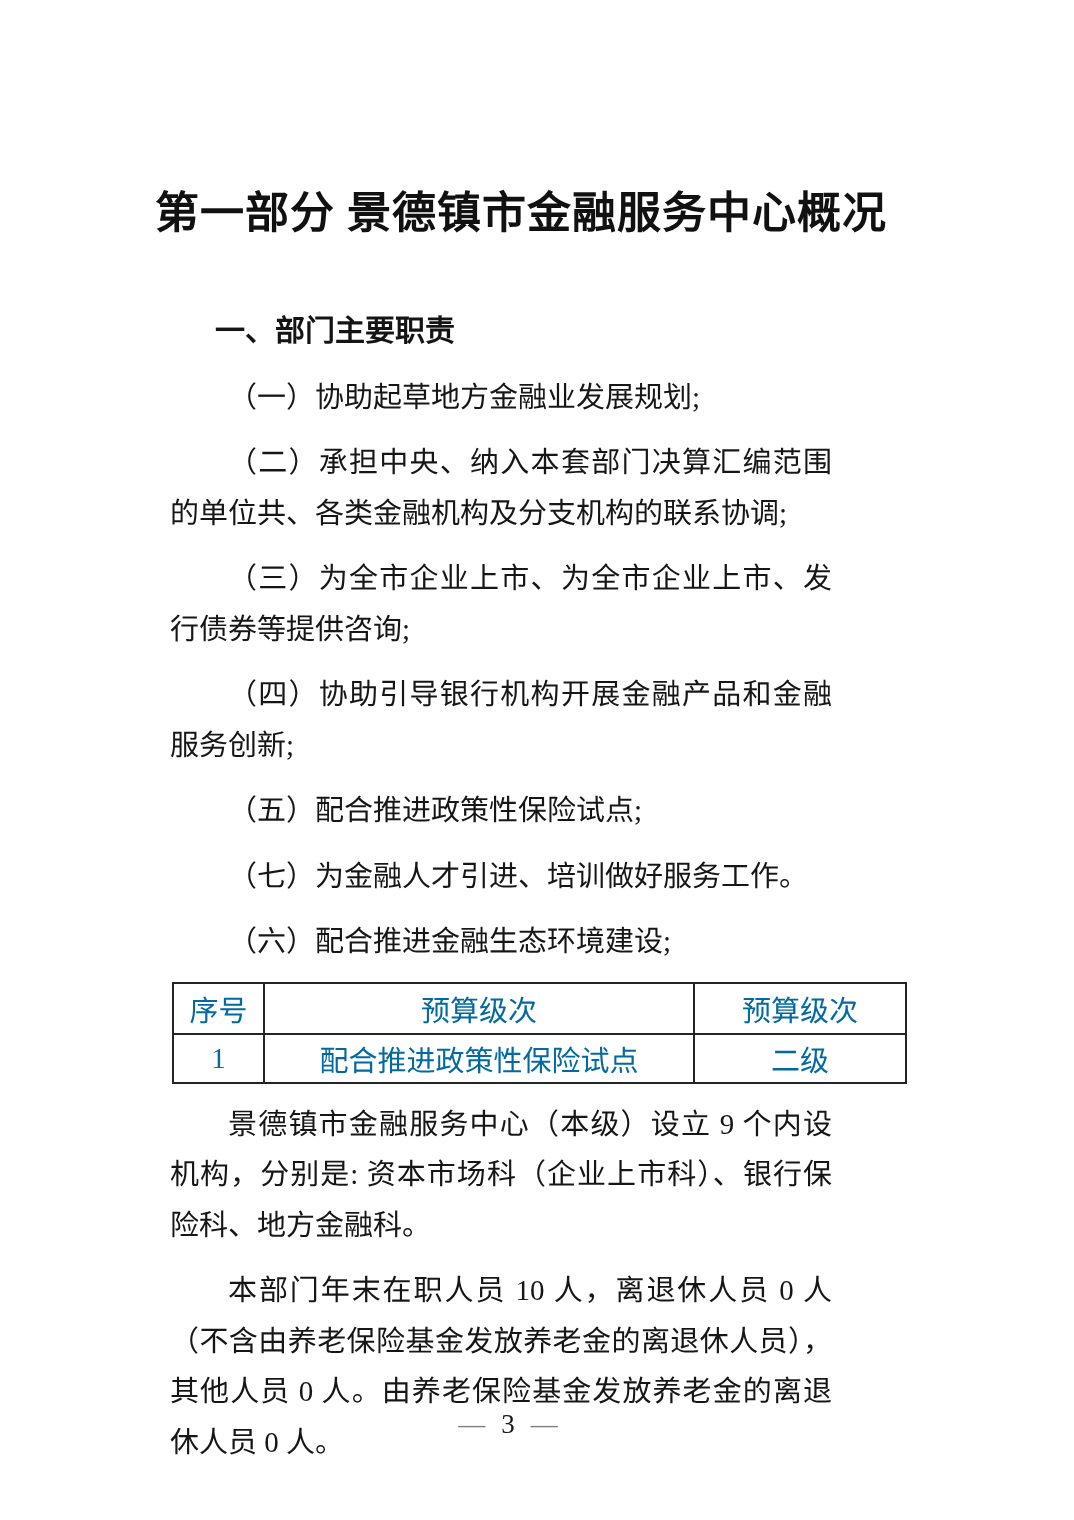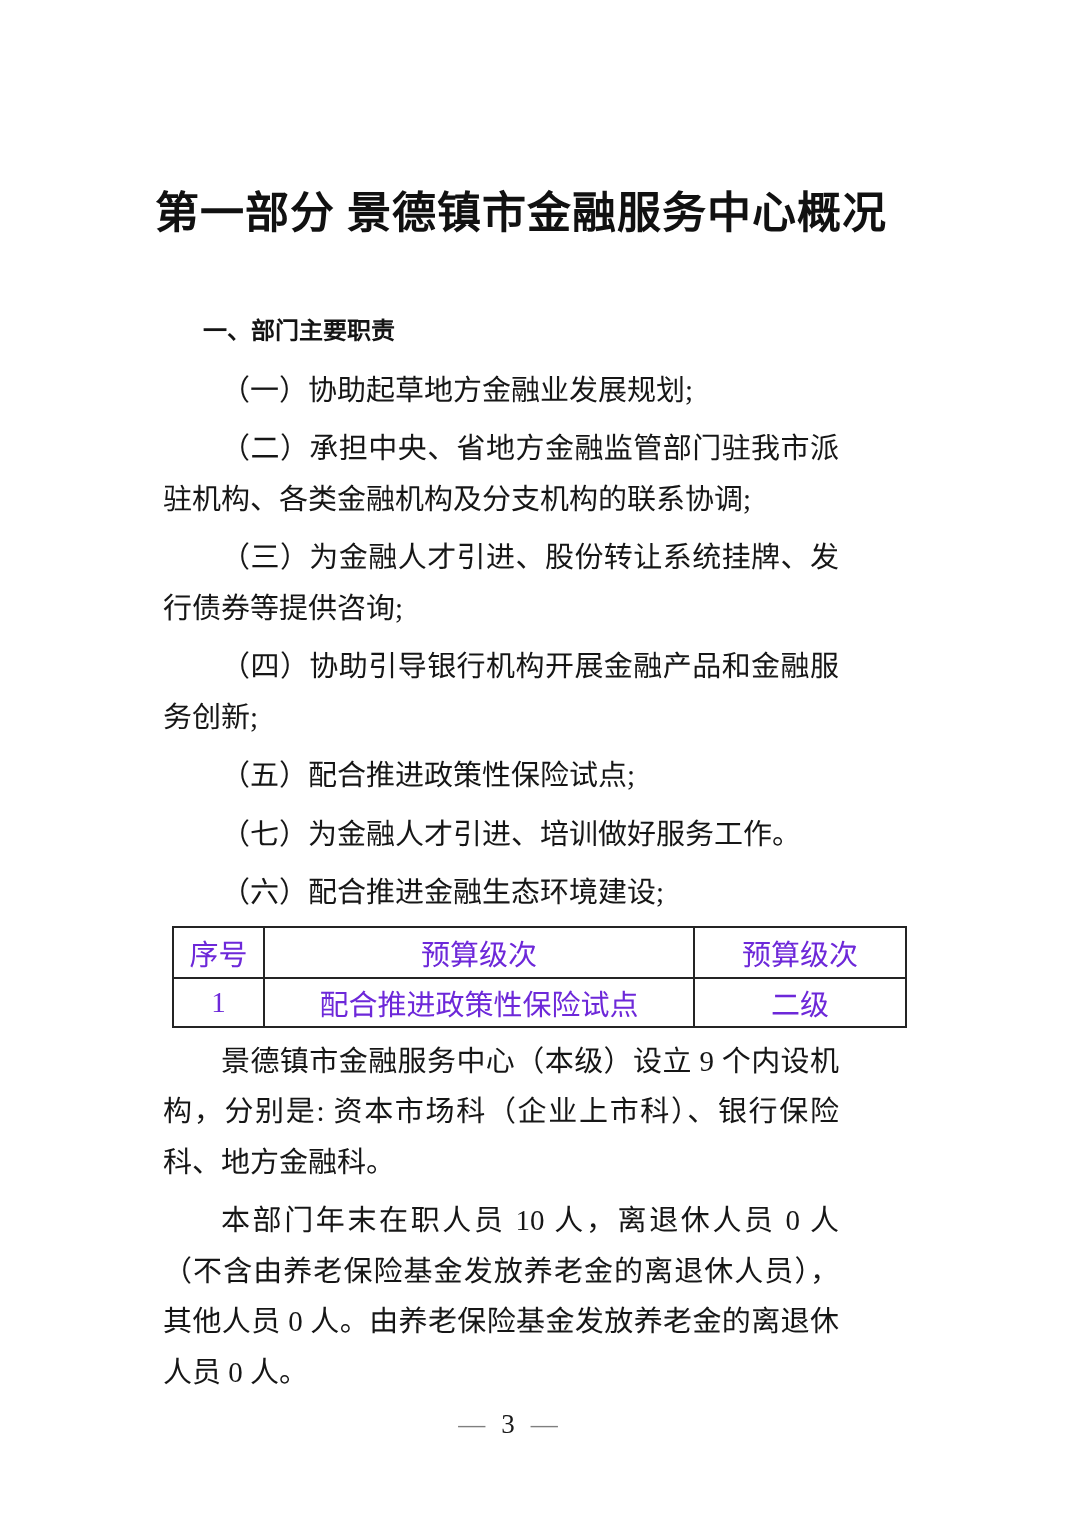--- a/index.html
+++ b/index.html
@@ -31,40 +31,40 @@
     line-height: 60px;
     text-align: center;
     letter-spacing: 1px;
     color: #111111;
     white-space: nowrap;
   }
   .sec-heading {
     margin: 0;
     font-family: "Liberation Sans", "DejaVu Sans", sans-serif;
     font-weight: 700;
-    font-size: 24px;
+    font-size: 30px;
     line-height: 50.5px;
     text-indent: 2em;
     color: #141414;
   }
   .body-par {
-    margin: 8px;
+    margin: 15px;
     font-size: 29px;
     line-height: 50.5px;
     text-indent: 2em;
     text-align: justify;
     color: #161616;
   }
   .units-table {
     width: 733px;
     margin: 7px 0 8px 17px;
     border-collapse: collapse;
     table-layout: fixed;
     font-size: 29px;
-    color: #6d28d9;
+    color: #0369a1;
   }
   .units-table th,
   .units-table td {
     border: 2px solid #242424;
     text-align: center;
     vertical-align: middle;
     font-weight: 400;
     padding: 0;
   }
   .units-table thead th { height: 49px; }
@@ -92,22 +92,22 @@
 </head>
 <body>
 
 <div class="page">
 
   <h1 class="doc-title">第一部分 景德镇市金融服务中心概况</h1>
 
   <h2 class="sec-heading">一、部门主要职责</h2>
 
   <p class="body-par">（一）协助起草地方金融业发展规划;</p>
-  <p class="body-par">（二）承担中央、省地方金融监管部门驻我市派驻机构、各类金融机构及分支机构的联系协调;</p>
-  <p class="body-par">（三）为金融人才引进、股份转让系统挂牌、发行债券等提供咨询;</p>
+  <p class="body-par">（二）承担中央、纳入本套部门决算汇编范围的单位共、各类金融机构及分支机构的联系协调;</p>
+  <p class="body-par">（三）为全市企业上市、为全市企业上市、发行债券等提供咨询;</p>
   <p class="body-par">（四）协助引导银行机构开展金融产品和金融服务创新;</p>
   <p class="body-par">（五）配合推进政策性保险试点;</p>
   <p class="body-par">（七）为金融人才引进、培训做好服务工作。</p>
   <p class="body-par">（六）配合推进金融生态环境建设;</p>
 
 
 
   <table class="units-table">
     <colgroup>
       <col style="width:91px">

